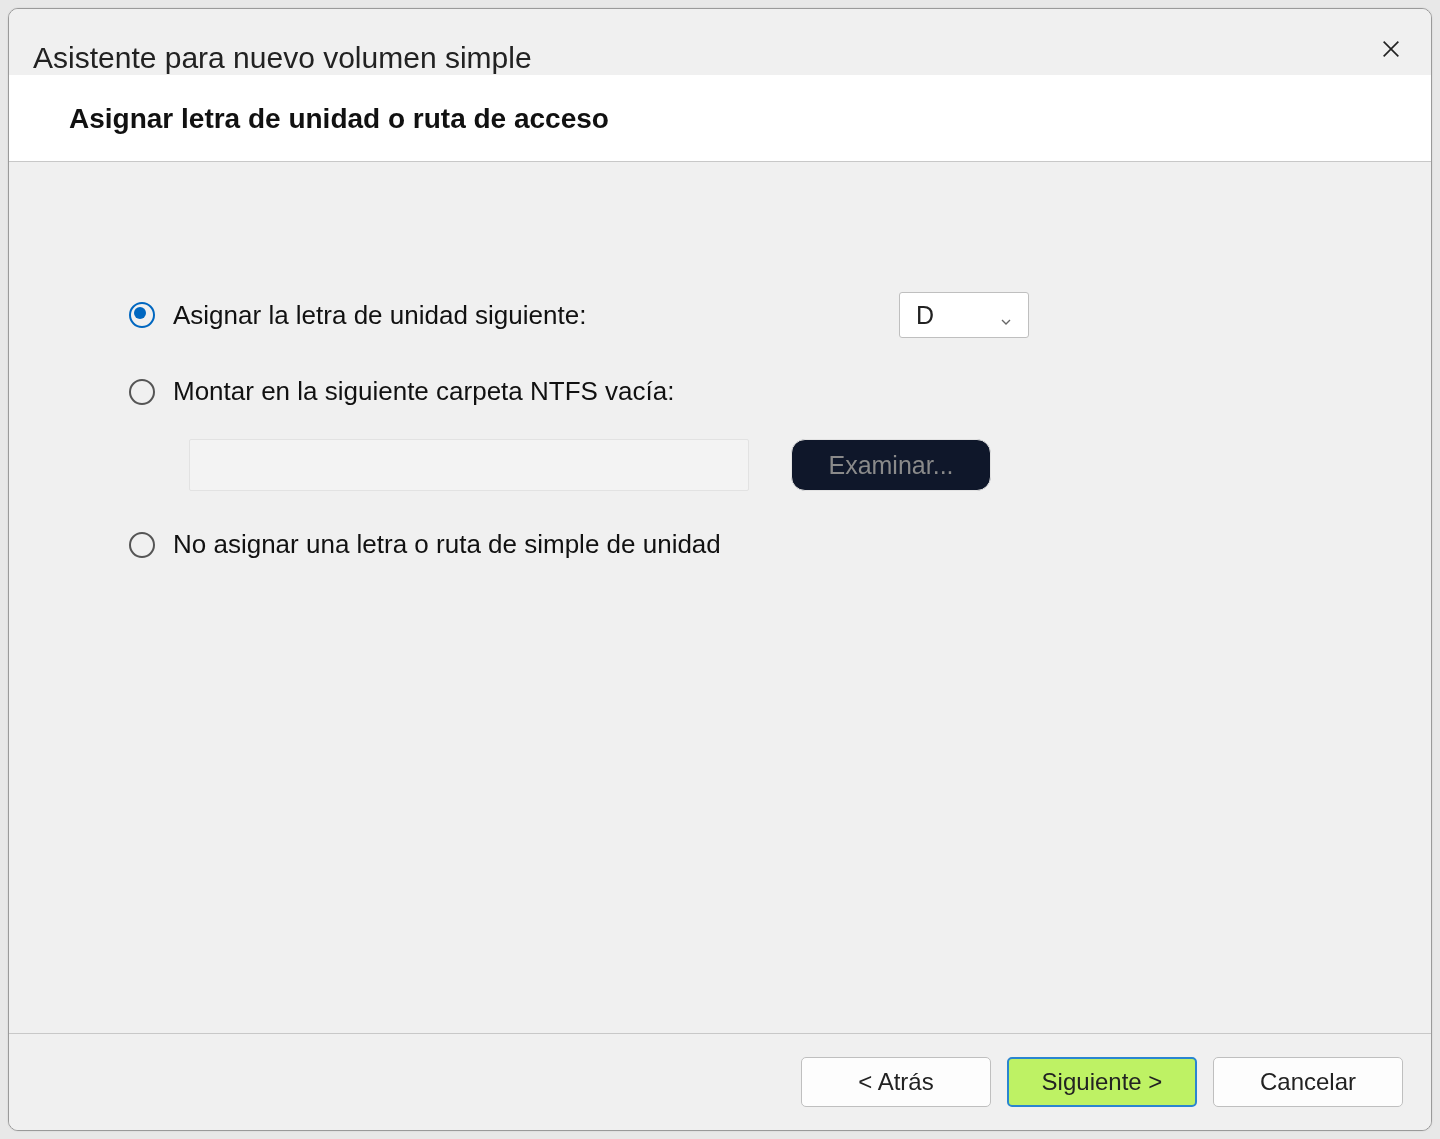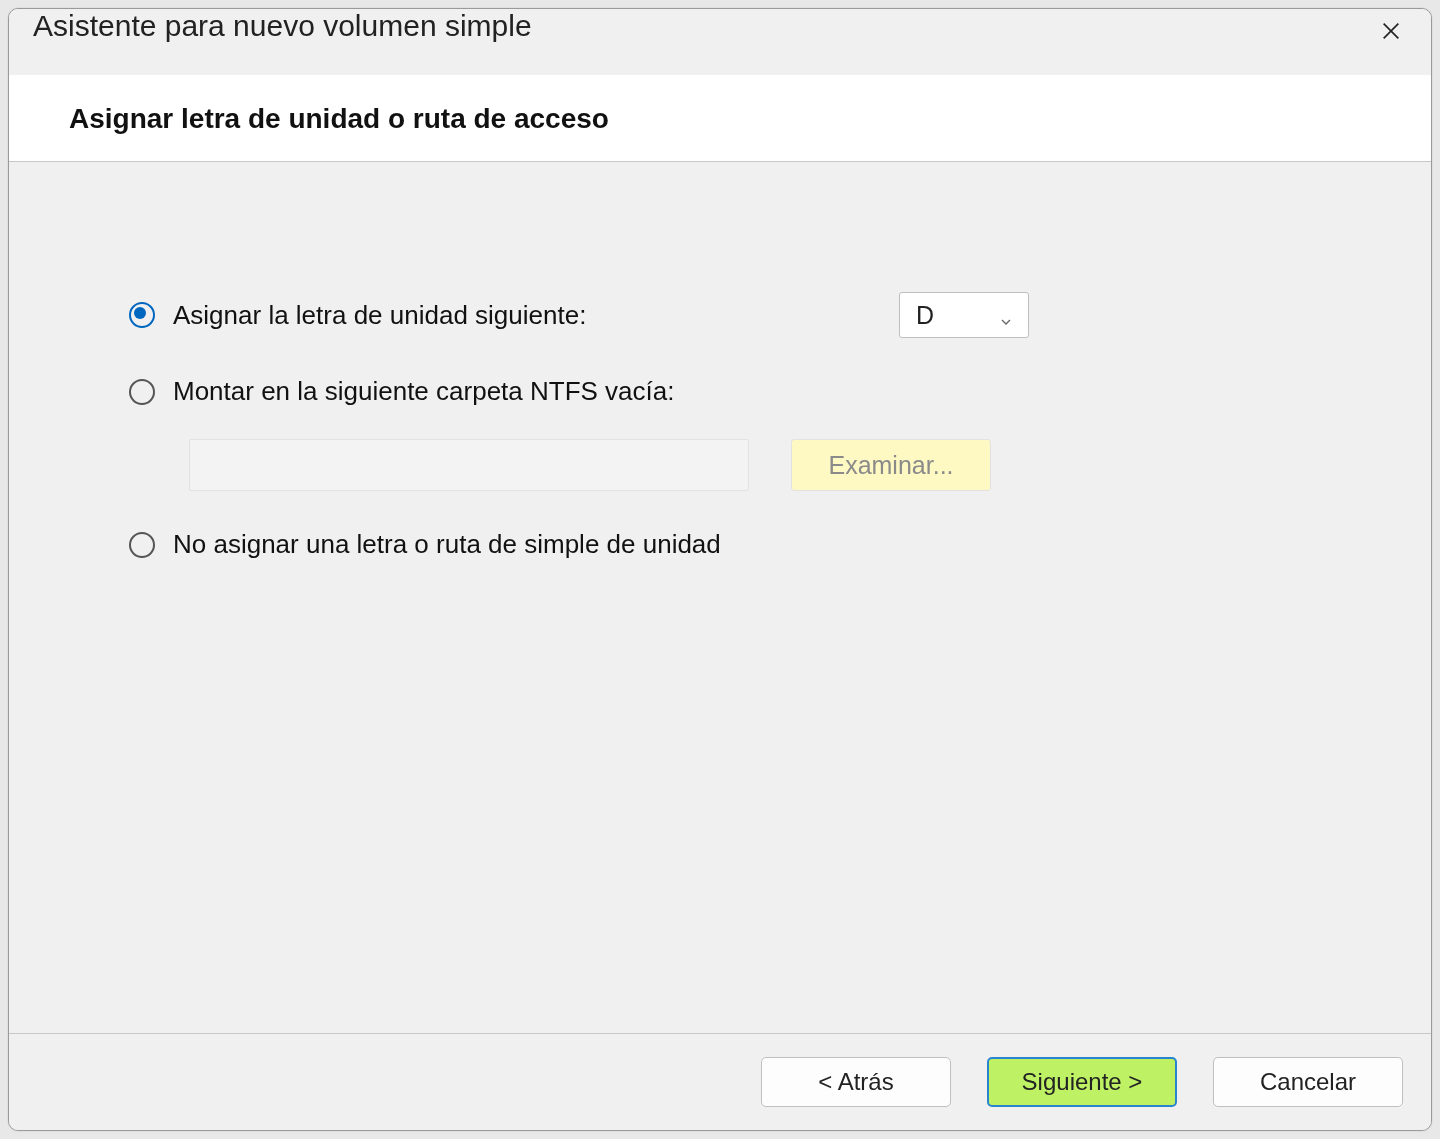--- a/index.html
+++ b/index.html
@@ -22,21 +22,21 @@
     border-radius: 10px;
     box-shadow: 0 0 2px rgba(0,0,0,0.12);
     display: flex;
     flex-direction: column;
     box-sizing: border-box;
     overflow: hidden;
   }
   .titlebar {
     height: 66px;
     display: flex;
-    align-items: flex-start;
+    align-items: flex-end;
     justify-content: space-between;
     padding: 0 16px 0 24px;
     background: #f0f0f0;
   }
   .titlebar-title {
     font-size: 30px;
     color: #222;
   }
   .close-btn {
     width: 48px;
@@ -155,36 +155,36 @@
     border-radius: 2px;
     font-size: 24px;
     padding: 0 10px;
     box-sizing: border-box;
     color: #888;
   }
   .path-input:disabled { background: #f3f3f3; color: #aaa; }
   .browse-btn {
     width: 200px;
     height: 52px;
-    background: #fef9c3;
+    background: #0f172a;
     border: 1px solid #e2e2e2;
-    border-radius: 3px;
+    border-radius: 14px;
     font-size: 25px;
     color: #8a8a8a;
     cursor: default;
   }
 
   .footer {
     height: 96px;
     border-top: 1px solid #c8c8c8;
     background: #f0f0f0;
     display: flex;
     align-items: center;
     justify-content: flex-end;
-    gap: 36px;
+    gap: 16px;
     padding: 0 28px;
   }
   .nav-btn {
     min-width: 190px;
     height: 50px;
     background: #fdfdfd;
     border: 1px solid #bfbfbf;
     border-radius: 5px;
     font-size: 24px;
     color: #222;

